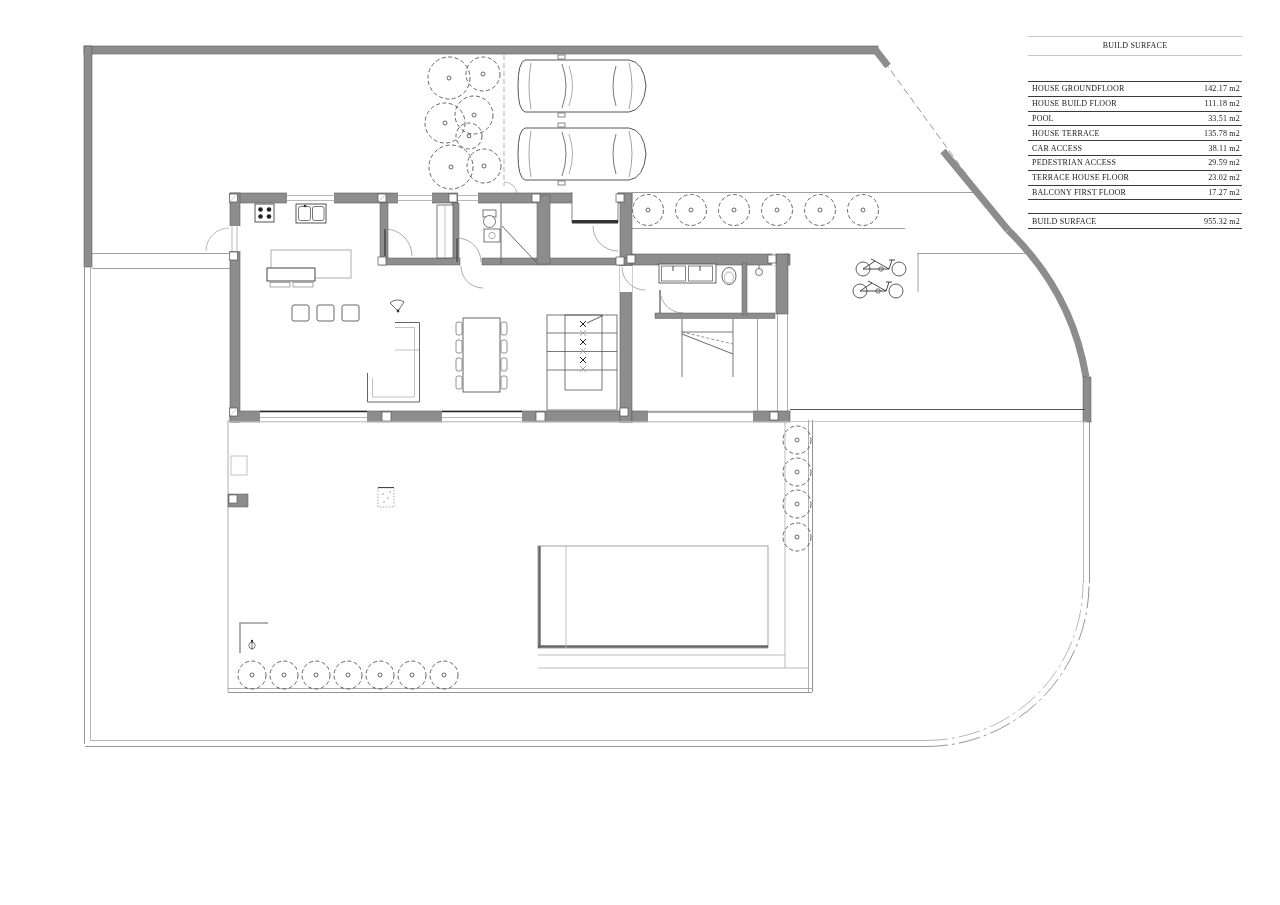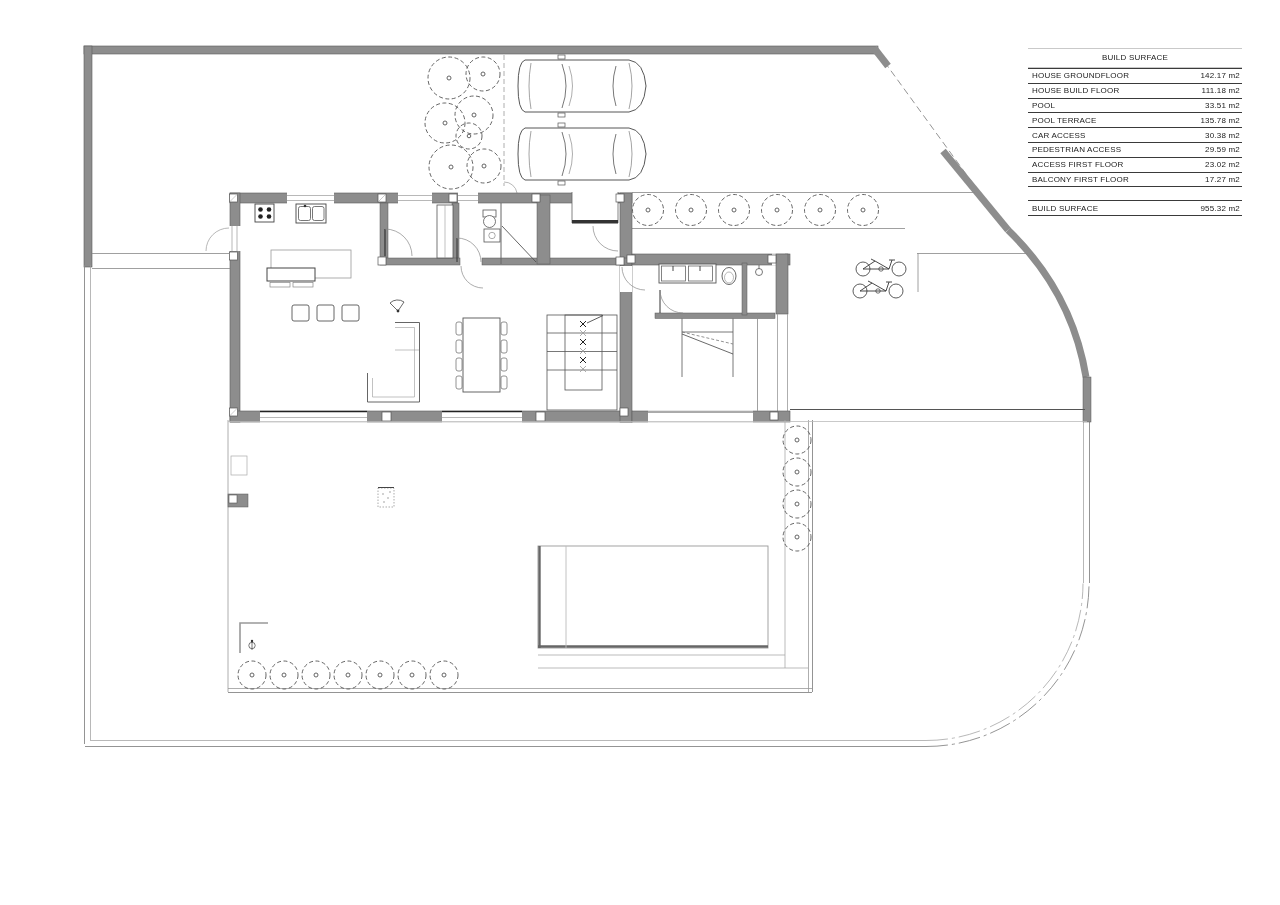--- a/index.html
+++ b/index.html
@@ -1,24 +1,24 @@
 <!DOCTYPE html>
 <html><head>
 <meta charset="utf-8">
 <style>
   html,body{margin:0;padding:0;background:#fff;}
   .canvas{position:relative;width:1280px;height:905px;background:#fff;overflow:hidden;
           font-family:"Liberation Sans", sans-serif;}
   .plan-svg{position:absolute;left:0;top:0;}
   
-  .surface-table{position:absolute;left:1028px;top:48px;width:214px;color:#1a1a1a;
-                 font-size:8px;letter-spacing:.2px;}
+  .surface-table{position:absolute;left:1028px;top:36px;width:214px;color:#1a1a1a;
+                 font-size:8px;letter-spacing:.2px;font-family:Liberation Serif, serif;}
   .st-title{border-top:1px solid #c9c9c9;border-bottom:1px solid #c9c9c9;
             text-align:center;padding:4px 0 5px 0;font-size:8px;}
-  .st-rows{margin-top:0;border-top:1px solid #3a3a3a;}
+  .st-rows{margin-top:25px;border-top:1px solid #3a3a3a;}
   .st-row{display:flex;justify-content:space-between;align-items:center;
           height:13.8px;border-bottom:1px solid #3a3a3a;padding:0 2px 0 4px;}
   .st-row .lbl{white-space:nowrap;}
   .st-row .val{white-space:nowrap;text-align:center;}
   .st-total{margin-top:13px;display:flex;justify-content:space-between;align-items:center;
             height:14px;border-top:1px solid #3a3a3a;border-bottom:1px solid #3a3a3a;
             padding:0 2px 0 4px;}
 </style>
 </head>
 <body>
@@ -418,33 +418,33 @@
     </div>
     <div class="st-row">
       <span class="lbl">HOUSE BUILD FLOOR</span>
       <span class="val">111.18 m2</span>
     </div>
     <div class="st-row">
       <span class="lbl">POOL</span>
       <span class="val">33.51 m2</span>
     </div>
     <div class="st-row">
-      <span class="lbl">POOL TERRACE</span>
+      <span class="lbl">HOUSE TERRACE</span>
       <span class="val">135.78 m2</span>
     </div>
     <div class="st-row">
       <span class="lbl">CAR ACCESS</span>
-      <span class="val">30.38 m2</span>
+      <span class="val">38.11 m2</span>
     </div>
     <div class="st-row">
       <span class="lbl">PEDESTRIAN ACCESS</span>
       <span class="val">29.59 m2</span>
     </div>
     <div class="st-row">
-      <span class="lbl">ACCESS FIRST FLOOR</span>
+      <span class="lbl">TERRACE HOUSE FLOOR</span>
       <span class="val">23.02 m2</span>
     </div>
     <div class="st-row">
       <span class="lbl">BALCONY FIRST FLOOR</span>
       <span class="val">17.27 m2</span>
     </div>
   </div>
   <div class="st-total">
     <span class="lbl">BUILD SURFACE</span>
     <span class="val">955.32 m2</span>

